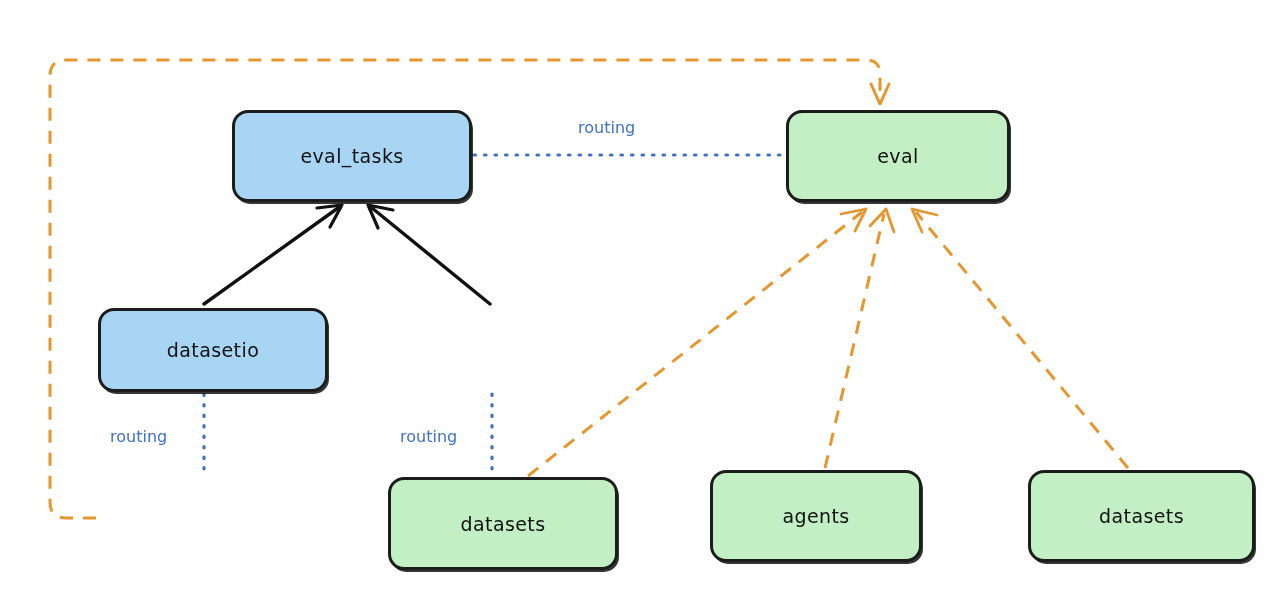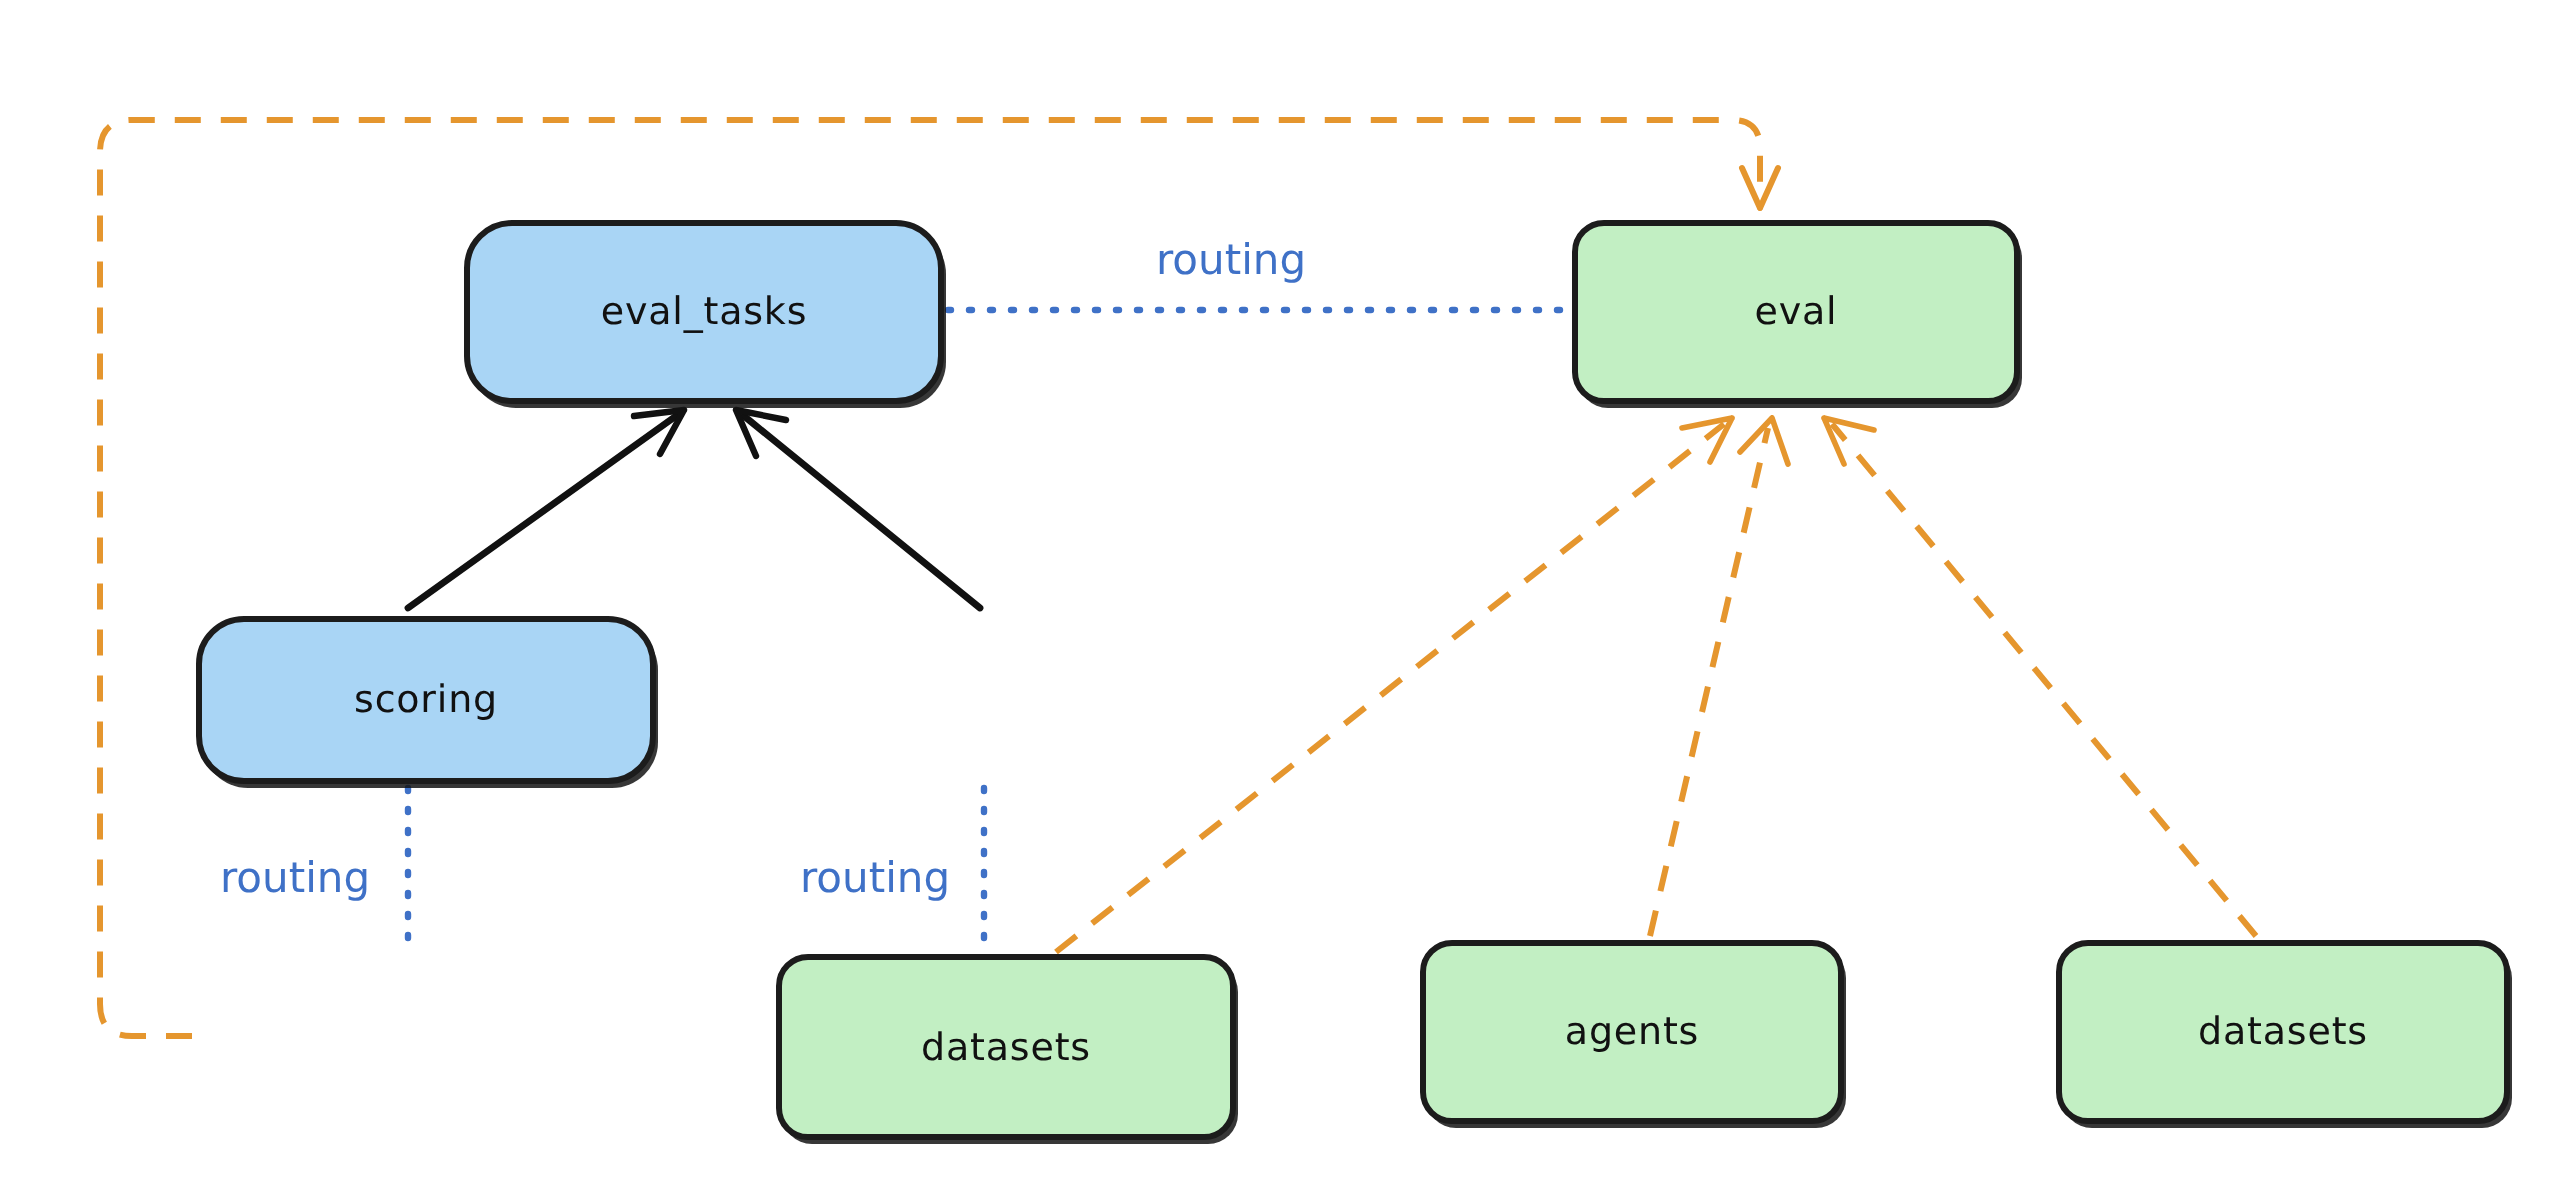--- a/index.html
+++ b/index.html
@@ -31,37 +31,36 @@
     box-sizing: border-box;
     border: 3px solid #1c1c1c;
     border-radius: 16px;
     display: flex;
     align-items: center;
     justify-content: center;
     box-shadow: 2px 3px 0 -1px rgba(20,20,20,0.85);
   }
   .node.api {
     background: #a9d5f5;
-    border-radius: 24px;
   }
   .node.provider {
     background: #c2efc3;
   }
   .node-label {
     font-family: "DejaVu Sans", sans-serif;
     font-size: 19px;
     color: #111111;
     letter-spacing: 0.4px;
     white-space: nowrap;
     user-select: none;
   }
   .edge-label {
     position: absolute;
     font-family: "DejaVu Sans", sans-serif;
-    font-size: 21px;
+    font-size: 16px;
     color: #3f71c7;
     white-space: nowrap;
     user-select: none;
   }
 </style>
 </head>
 <body>
 
 <div id="canvas">
 
@@ -113,21 +112,21 @@
 
   <div class="node api" style="left:232px; top:110px; width:240px; height:92px;">
     <span class="node-label">eval_tasks</span>
   </div>
 
   <div class="node provider" style="left:786px; top:110px; width:224px; height:92px;justify-content:center;">
     <span class="node-label">eval</span>
   </div>
 
   <div class="node api" style="left:98px; top:308px; width:230px; height:84px;">
-    <span class="node-label">scoring</span>
+    <span class="node-label">datasetio</span>
   </div>
 
 
 
   <div class="node provider" style="left:388px; top:477px; width:230px; height:93px;">
     <span class="node-label">datasets</span>
   </div>
 
   <div class="node provider" style="left:710px; top:470px; width:212px; height:92px;">
     <span class="node-label">agents</span>

